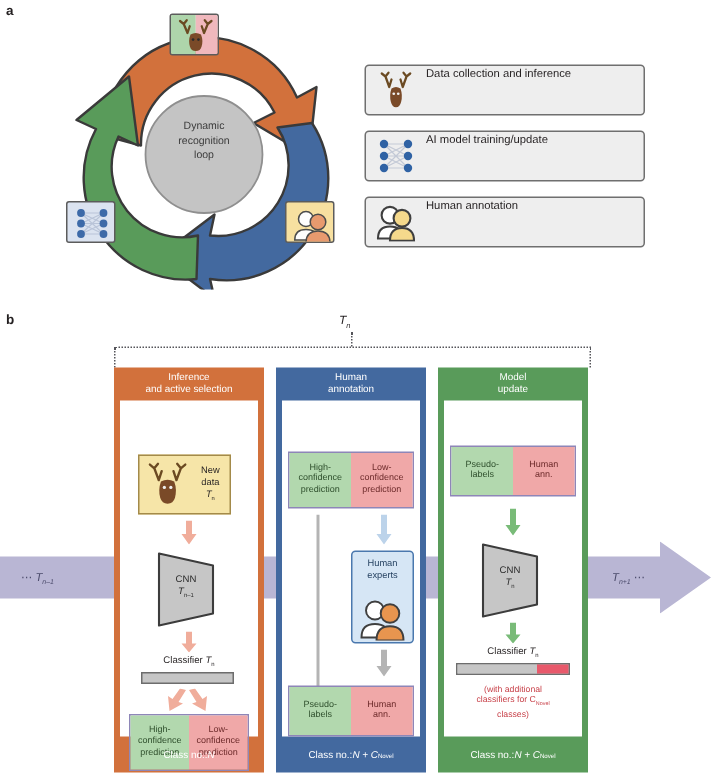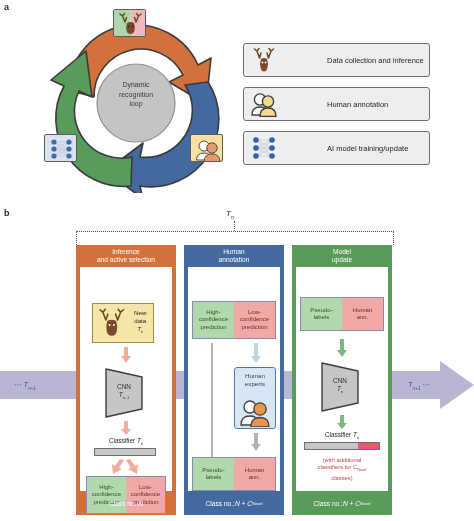--- a/index.html
+++ b/index.html
@@ -15,22 +15,22 @@
       font-size:7px;line-height:9.5px;color:#3b3b3b;}
 
   .mini-icon-box{position:absolute;border:1px solid #5c5c5c;border-radius:2px;
       box-sizing:border-box;overflow:hidden;}
   #icon-deer-box{left:75px;top:1px;width:33px;height:28px;}
   #icon-human-box{left:152px;top:126px;width:33px;height:28px;background:#f7e0a0;}
   #icon-ai-box{left:6px;top:126px;width:33px;height:28px;background:#dbe3f0;}
 
   
   #legend{position:absolute;left:243px;top:43px;width:187px;}
-  .legend-row{display:flex;align-items:center;height:34px;margin-bottom:10px;
-      background:#eeeeee;border:1px solid #6f6f6f;border-radius:3px;box-sizing:border-box;gap:43px;}
+  .legend-row{display:flex;height:34px;margin-bottom:10px;
+      background:#eeeeee;border:1px solid #6f6f6f;border-radius:3px;box-sizing:border-box;}
   .legend-ico{width:40px;height:100%;display:flex;align-items:center;justify-content:center;flex:0 0 40px;}
   .legend-label{font-size:7.5px;color:#231f20;}
 
   
   #panel-b{position:absolute;left:0;top:205px;width:474px;height:316px;}
 
   
   #timeline{position:absolute;left:0;top:156px;width:474px;height:48px;}
   .tl-label{position:absolute;font-size:7.5px;color:#4a4a6a;font-style:italic;}
   #tl-left{left:14px;top:19px;}
@@ -171,32 +171,20 @@
           <g fill="none" stroke="#6b4a22" stroke-width="1.5" stroke-linecap="round">
             <path d="M7.5 11 L5 4 M5 4 L2.5 2 M5 4 L7 1.5 M7.5 11 L9 6"></path>
             <path d="M16.5 11 L19 4 M19 4 L21.5 2 M19 4 L17 1.5 M16.5 11 L15 6"></path>
           </g>
           <path d="M9 12 q3 -2 6 0 q1.6 4.5 0.4 9 q-0.9 3.5 -3.4 3.5 q-2.5 0 -3.4 -3.5 q-1.2 -4.5 0.4 -9 Z" fill="#7a4a28"></path>
           <circle cx="10.5" cy="15.5" r="0.9" fill="#f2f2f2"></circle>
           <circle cx="13.5" cy="15.5" r="0.9" fill="#f2f2f2"></circle>
         </svg>
       </div>
       <div class="legend-label">Data collection and inference</div>
-    </div>
-
-    <div class="legend-row">
-      <div class="legend-ico">
-        <svg width="28" height="26" viewBox="0 0 28 26">
-          <circle cx="10" cy="8.5" r="5.6" fill="#ffffff" stroke="#3f3f3f" stroke-width="1.4"></circle>
-          <path d="M2 24 q0 -8 8 -8 q8 0 8 8 Z" fill="#ffffff" stroke="#3f3f3f" stroke-width="1.4"></path>
-          <circle cx="18" cy="10.5" r="5.6" fill="#f5d98c" stroke="#3f3f3f" stroke-width="1.4"></circle>
-          <path d="M10 25.5 q0 -8.5 8 -8.5 q8 0 8 8.5 Z" fill="#f5d98c" stroke="#3f3f3f" stroke-width="1.4"></path>
-        </svg>
-      </div>
-      <div class="legend-label">Human annotation</div>
     </div>
 
     <div class="legend-row">
       <div class="legend-ico">
         <svg width="28" height="24" viewBox="0 0 28 24">
           <g stroke="#c3c9d6" stroke-width="0.8">
             <path d="M6 4 L22 4 M6 4 L22 12 M6 4 L22 20 M6 12 L22 4 M6 12 L22 12 M6 12 L22 20 M6 20 L22 4 M6 20 L22 12 M6 20 L22 20"></path>
           </g>
           <g fill="#2f62a4">
             <circle cx="6" cy="4" r="2.8"></circle>
@@ -204,20 +192,32 @@
               <circle cx="6" cy="20" r="2.8"></circle>
             <circle cx="22" cy="4" r="2.8"></circle>
               <circle cx="22" cy="12" r="2.8"></circle>
               <circle cx="22" cy="20" r="2.8"></circle>
           </g>
         </svg>
       </div>
       <div class="legend-label">AI model training/update</div>
     </div>
 
+    <div class="legend-row">
+      <div class="legend-ico">
+        <svg width="28" height="26" viewBox="0 0 28 26">
+          <circle cx="10" cy="8.5" r="5.6" fill="#ffffff" stroke="#3f3f3f" stroke-width="1.4"></circle>
+          <path d="M2 24 q0 -8 8 -8 q8 0 8 8 Z" fill="#ffffff" stroke="#3f3f3f" stroke-width="1.4"></path>
+          <circle cx="18" cy="10.5" r="5.6" fill="#f5d98c" stroke="#3f3f3f" stroke-width="1.4"></circle>
+          <path d="M10 25.5 q0 -8.5 8 -8.5 q8 0 8 8.5 Z" fill="#f5d98c" stroke="#3f3f3f" stroke-width="1.4"></path>
+        </svg>
+      </div>
+      <div class="legend-label">Human annotation</div>
+    </div>
+
   </div>
 </div>
 
 <div class="panel-letter" style="left:4px;top:208px;">b</div>
 
 <div id="panel-b">
 
   <div id="bracket"></div>
   <div id="bracket-tick"></div>
   <div id="bracket-label">

